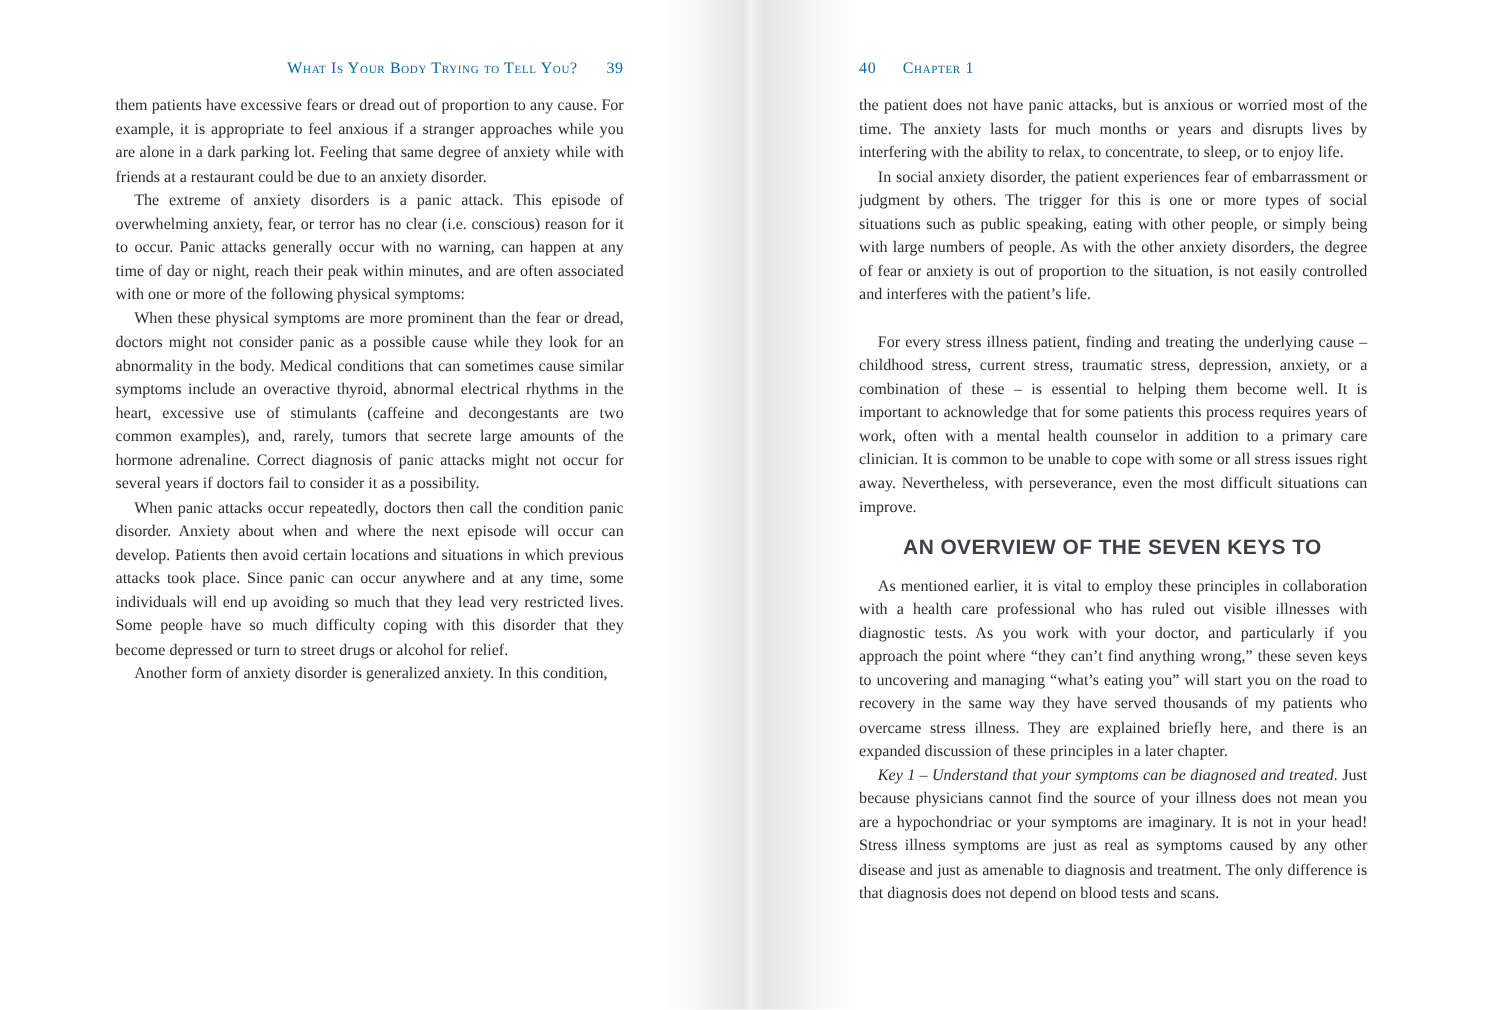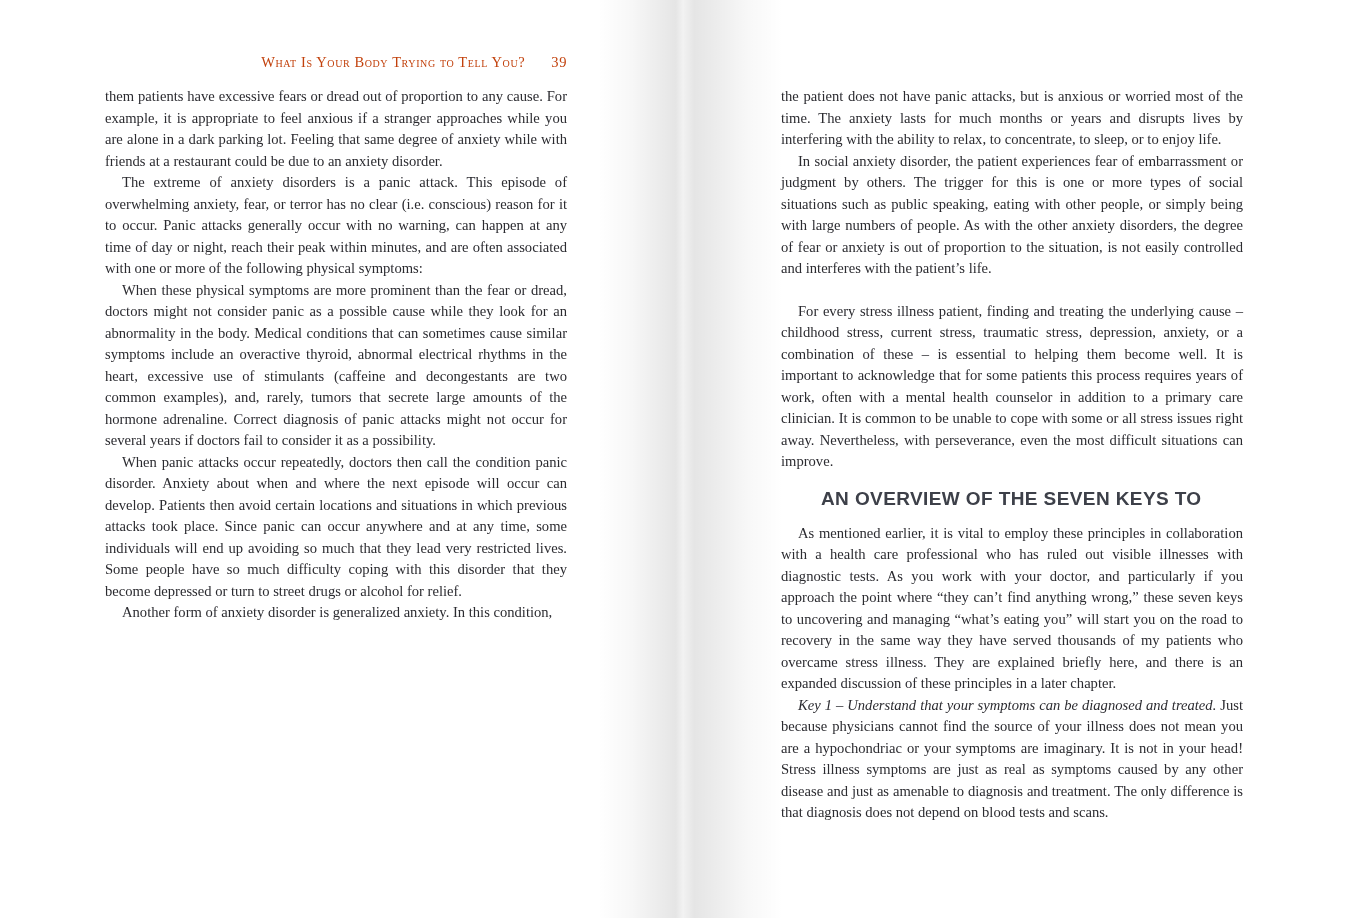--- a/index.html
+++ b/index.html
@@ -44,21 +44,21 @@
   .page.right { left: 781px; }
 
   .running-head {
     position: absolute;
     top: 54px;
     left: 0;
     right: 0;
     font-size: 14.5px;
     font-variant: small-caps;
     letter-spacing: 0.6px;
-    color: #c2410c;
+    color: #0369a1;
     white-space: nowrap;
   }
   .page.left  .running-head { text-align: right; }
   .page.right .running-head { text-align: left; }
   .page.left  .rh-num { margin-left: 26px; font-variant: normal; }
   .page.right .rh-num { margin-right: 24px; font-variant: normal; }
 
   .body-text {
     position: absolute;
     top: 86px;
@@ -118,20 +118,23 @@
     <div class="body-text">
       <p class="noindent">them patients have excessive fears or dread out of proportion to any cause. For example, it is appropriate to feel anxious if a stranger approaches while you are alone in a dark parking lot. Feeling that same degree of anxiety while with friends at a restaurant could be due to an anxiety disorder.</p>
       <p class="indent">The extreme of anxiety disorders is a panic attack. This episode of overwhelming anxiety, fear, or terror has no clear (i.e. conscious) reason for it to occur. Panic attacks generally occur with no warning, can happen at any time of day or night, reach their peak within minutes, and are often associated with one or more of the following physical symptoms:</p>
       <p class="indent">When these physical symptoms are more prominent than the fear or dread, doctors might not consider panic as a possible cause while they look for an abnormality in the body. Medical conditions that can sometimes cause similar symptoms include an overactive thyroid, abnormal electrical rhythms in the heart, excessive use of stimulants (caffeine and decongestants are two common examples), and, rarely, tumors that secrete large amounts of the hormone adrenaline. Correct diagnosis of panic attacks might not occur for several years if doctors fail to consider it as a possibility.</p>
       <p class="indent">When panic attacks occur repeatedly, doctors then call the condition panic disorder. Anxiety about when and where the next episode will occur can develop. Patients then avoid certain locations and situations in which previous attacks took place. Since panic can occur anywhere and at any time, some individuals will end up avoiding so much that they lead very restricted lives. Some people have so much difficulty coping with this disorder that they become depressed or turn to street drugs or alcohol for relief.</p>
       <p class="indent">Another form of anxiety disorder is generalized anxiety. In this condition,</p>
     </div>
   </section>
 
   <section class="page right">
+    <header class="running-head">
+      <span class="rh-num">40</span><span class="rh-title">Chapter 1</span>
+    </header>
     <div class="body-text">
       <p class="noindent">the patient does not have panic attacks, but is anxious or worried most of the time. The anxiety lasts for much months or years and disrupts lives by interfering with the ability to relax, to concentrate, to sleep, or to enjoy life.</p>
       <p class="indent">In social anxiety disorder, the patient experiences fear of embarrassment or judgment by others. The trigger for this is one or more types of social situations such as public speaking, eating with other people, or simply being with large numbers of people. As with the other anxiety disorders, the degree of fear or anxiety is out of proportion to the situation, is not easily controlled and interferes with the patient’s life.</p>
       <p class="indent spaced">For every stress illness patient, finding and treating the underlying cause – childhood stress, current stress, traumatic stress, depression, anxiety, or a combination of these – is essential to helping them become well. It is important to acknowledge that for some patients this process requires years of work, often with a mental health counselor in addition to a primary care clinician. It is common to be unable to cope with some or all stress issues right away. Nevertheless, with perseverance, even the most difficult situations can improve.</p>
       <h2 class="section-heading">
         <span class="line">AN OVERVIEW OF THE SEVEN KEYS TO</span>
       </h2>
       <p class="indent">As mentioned earlier, it is vital to employ these principles in collaboration with a health care professional who has ruled out visible illnesses with diagnostic tests. As you work with your doctor, and particularly if you approach the point where “they can’t find anything wrong,” these seven keys to uncovering and managing “what’s eating you” will start you on the road to recovery in the same way they have served thousands of my patients who overcame stress illness. They are explained briefly here, and there is an expanded discussion of these principles in a later chapter.</p>
       <p class="indent"><em class="key-lead">Key 1 – Understand that your symptoms can be diagnosed and treated.</em><span> Just because physicians cannot find the source of your illness does not mean you are a hypochondriac or your symptoms are imaginary. It is not in your head! Stress illness symptoms are just as real as symptoms caused by any other disease and just as amenable to diagnosis and treatment. The only difference is that diagnosis does not depend on blood tests and scans.</span></p>
     </div>

